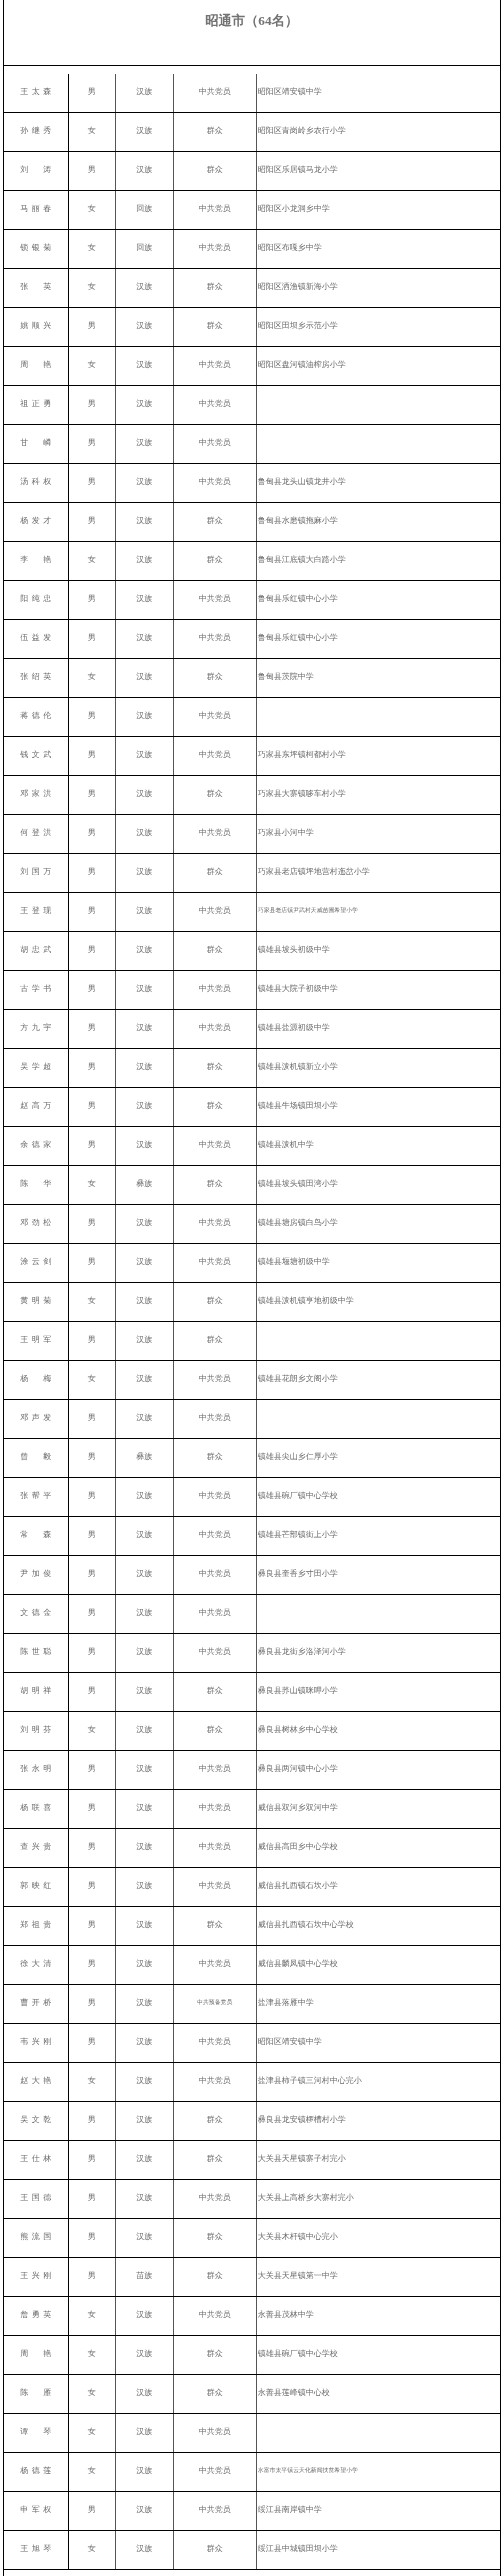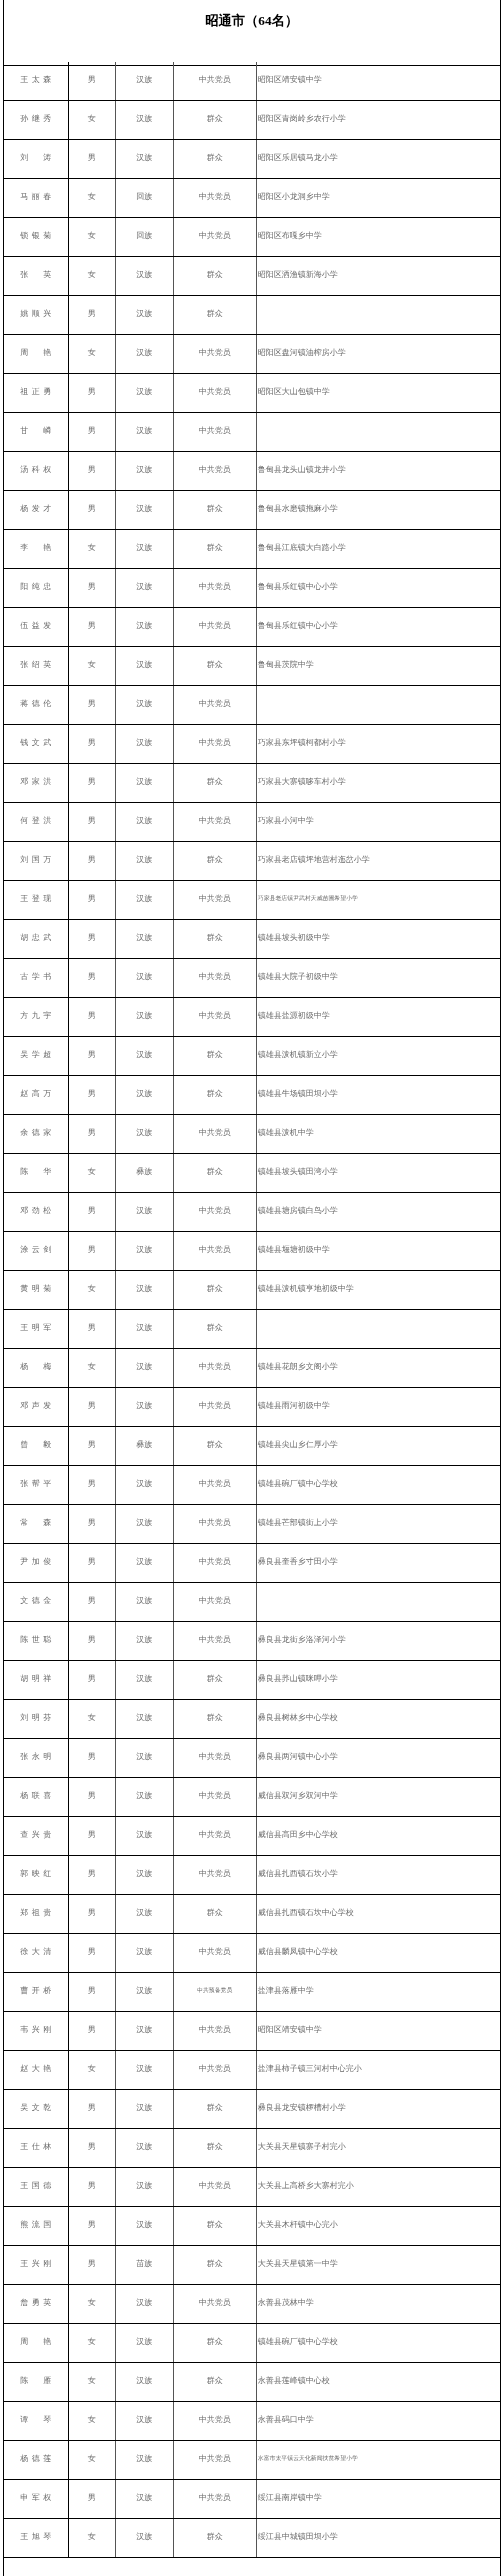--- a/index.html
+++ b/index.html
@@ -4,22 +4,22 @@
 <style>
   html, body { margin: 0; padding: 0; background: #ffffff; }
   body { width: 501px; height: 2576px; position: relative; overflow: hidden;
          font-family: "DejaVu Sans", "Liberation Sans", sans-serif; }
   .sheet { position: absolute; left: 2.7px; top: 0; width: 498px; height: 2576px;
            border-left: 0.5px solid #000; border-right: 0.5px solid #000; box-sizing: border-box; }
   .title-row { position: absolute; left: 0; top: 0; width: 100%; height: 66px;
                border-bottom: 0.5px solid #000; box-sizing: border-box; }
   .title { position: absolute; left: 0; right: 0; top: 11.7px; text-align: center;
            font-family: "Liberation Serif", "DejaVu Serif", serif; font-weight: bold;
-           font-size: 13.3px; color: #000000; letter-spacing: 0px; }
-  .rows { position: absolute; left: 0; top: 62px; width: 100%; }
+           font-size: 13.3px; color: #737373; letter-spacing: 0px; }
+  .rows { position: absolute; left: 0; top: 74px; width: 100%; }
   .row { display: flex; height: 39px; border-bottom: 0.5px solid #000; box-sizing: border-box; }
   .cell { box-sizing: border-box; display: flex; align-items: center; font-size: 8px; color: #6a6a6a;
           padding-bottom: 2.1px; }
   .c-name { width: 65px; border-right: 0.8px solid #000; justify-content: center; }
   .c-sex  { width: 47px; border-right: 0.5px solid #555; justify-content: center; }
   .c-eth  { width: 58px; border-right: 0.5px solid #555; justify-content: center; }
   .c-pol  { width: 83px; border-right: 0.5px solid #555; justify-content: center; }
   .c-unit { flex: 1; justify-content: flex-start; padding-left: 1.1px; }
   .c-pol.small, .c-unit.small { font-size: 5.9px; }
   .name-text { display: inline-block; width: 31px; text-align: justify; text-align-last: justify; }
@@ -86,38 +86,38 @@
     <div class="cell c-pol">群众</div>
     <div class="cell c-unit">昭阳区洒渔镇新海小学</div>
   </div>
       <div class="row">
     <div class="cell c-name">
           <span class="name-text">姚顺兴</span>
         </div>
     <div class="cell c-sex">男</div>
     <div class="cell c-eth">汉族</div>
     <div class="cell c-pol">群众</div>
+    <div class="cell c-unit">昭阳区田坝乡示范小学</div>
   </div>
       <div class="row">
     <div class="cell c-name">
           <span class="name-text two">周艳</span>
         </div>
     <div class="cell c-sex">女</div>
     <div class="cell c-eth">汉族</div>
     <div class="cell c-pol">中共党员</div>
     <div class="cell c-unit">昭阳区盘河镇油榨房小学</div>
   </div>
       <div class="row">
     <div class="cell c-name">
           <span class="name-text">祖正勇</span>
         </div>
     <div class="cell c-sex">男</div>
     <div class="cell c-eth">汉族</div>
     <div class="cell c-pol">中共党员</div>
-    <div class="cell c-unit">昭阳区大山包镇中学</div>
   </div>
       <div class="row">
     <div class="cell c-name">
           <span class="name-text two">甘嶙</span>
         </div>
     <div class="cell c-sex">男</div>
     <div class="cell c-eth">汉族</div>
     <div class="cell c-pol">中共党员</div>
   </div>
       <div class="row">
@@ -334,21 +334,20 @@
     <div class="cell c-pol">中共党员</div>
     <div class="cell c-unit">镇雄县花朗乡文阁小学</div>
   </div>
       <div class="row">
     <div class="cell c-name">
           <span class="name-text">邓声发</span>
         </div>
     <div class="cell c-sex">男</div>
     <div class="cell c-eth">汉族</div>
     <div class="cell c-pol">中共党员</div>
-    <div class="cell c-unit">镇雄县雨河初级中学</div>
   </div>
       <div class="row">
     <div class="cell c-name">
           <span class="name-text two">曾毅</span>
         </div>
     <div class="cell c-sex">男</div>
     <div class="cell c-eth">彝族</div>
     <div class="cell c-pol">群众</div>
     <div class="cell c-unit">镇雄县尖山乡仁厚小学</div>
   </div>
@@ -567,21 +566,20 @@
     <div class="cell c-pol">群众</div>
     <div class="cell c-unit">永善县莲峰镇中心校</div>
   </div>
       <div class="row">
     <div class="cell c-name">
           <span class="name-text two">谭琴</span>
         </div>
     <div class="cell c-sex">女</div>
     <div class="cell c-eth">汉族</div>
     <div class="cell c-pol">中共党员</div>
-    <div class="cell c-unit">永善县码口中学</div>
   </div>
       <div class="row">
     <div class="cell c-name">
           <span class="name-text">杨德莲</span>
         </div>
     <div class="cell c-sex">女</div>
     <div class="cell c-eth">汉族</div>
     <div class="cell c-pol">中共党员</div>
     <div class="cell c-unit small">水富市太平镇云天化新闻扶贫希望小学</div>
   </div>

